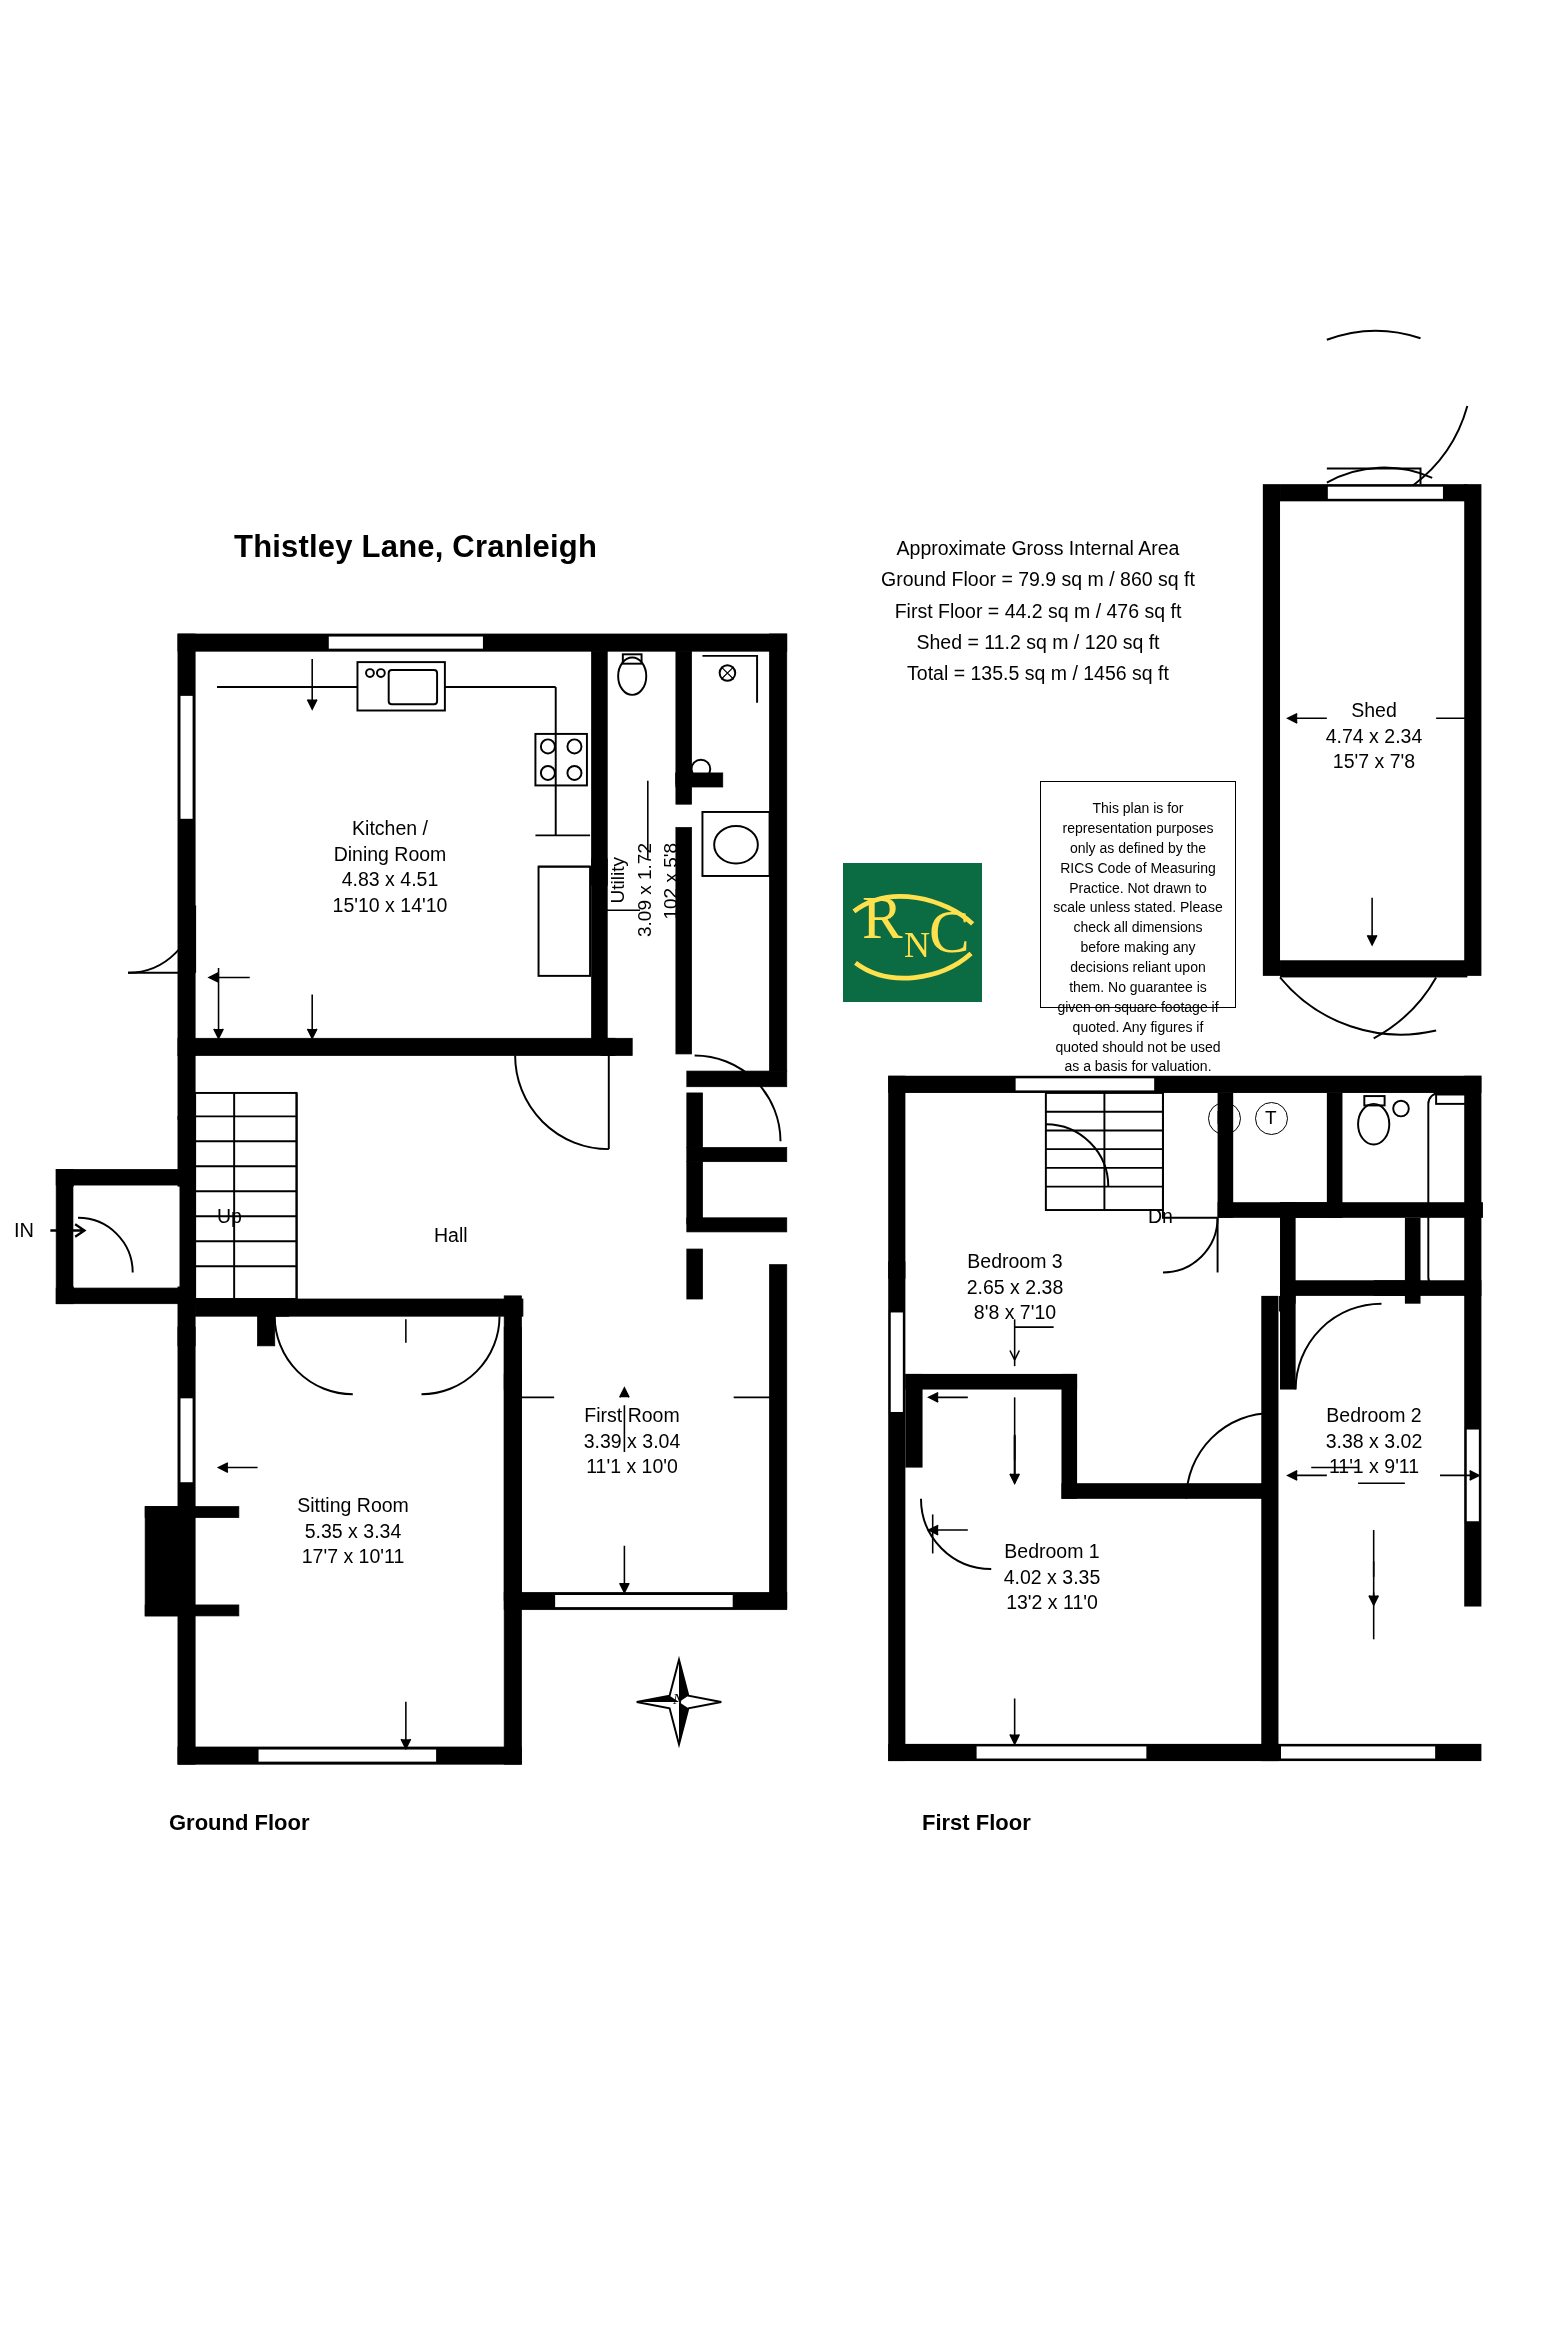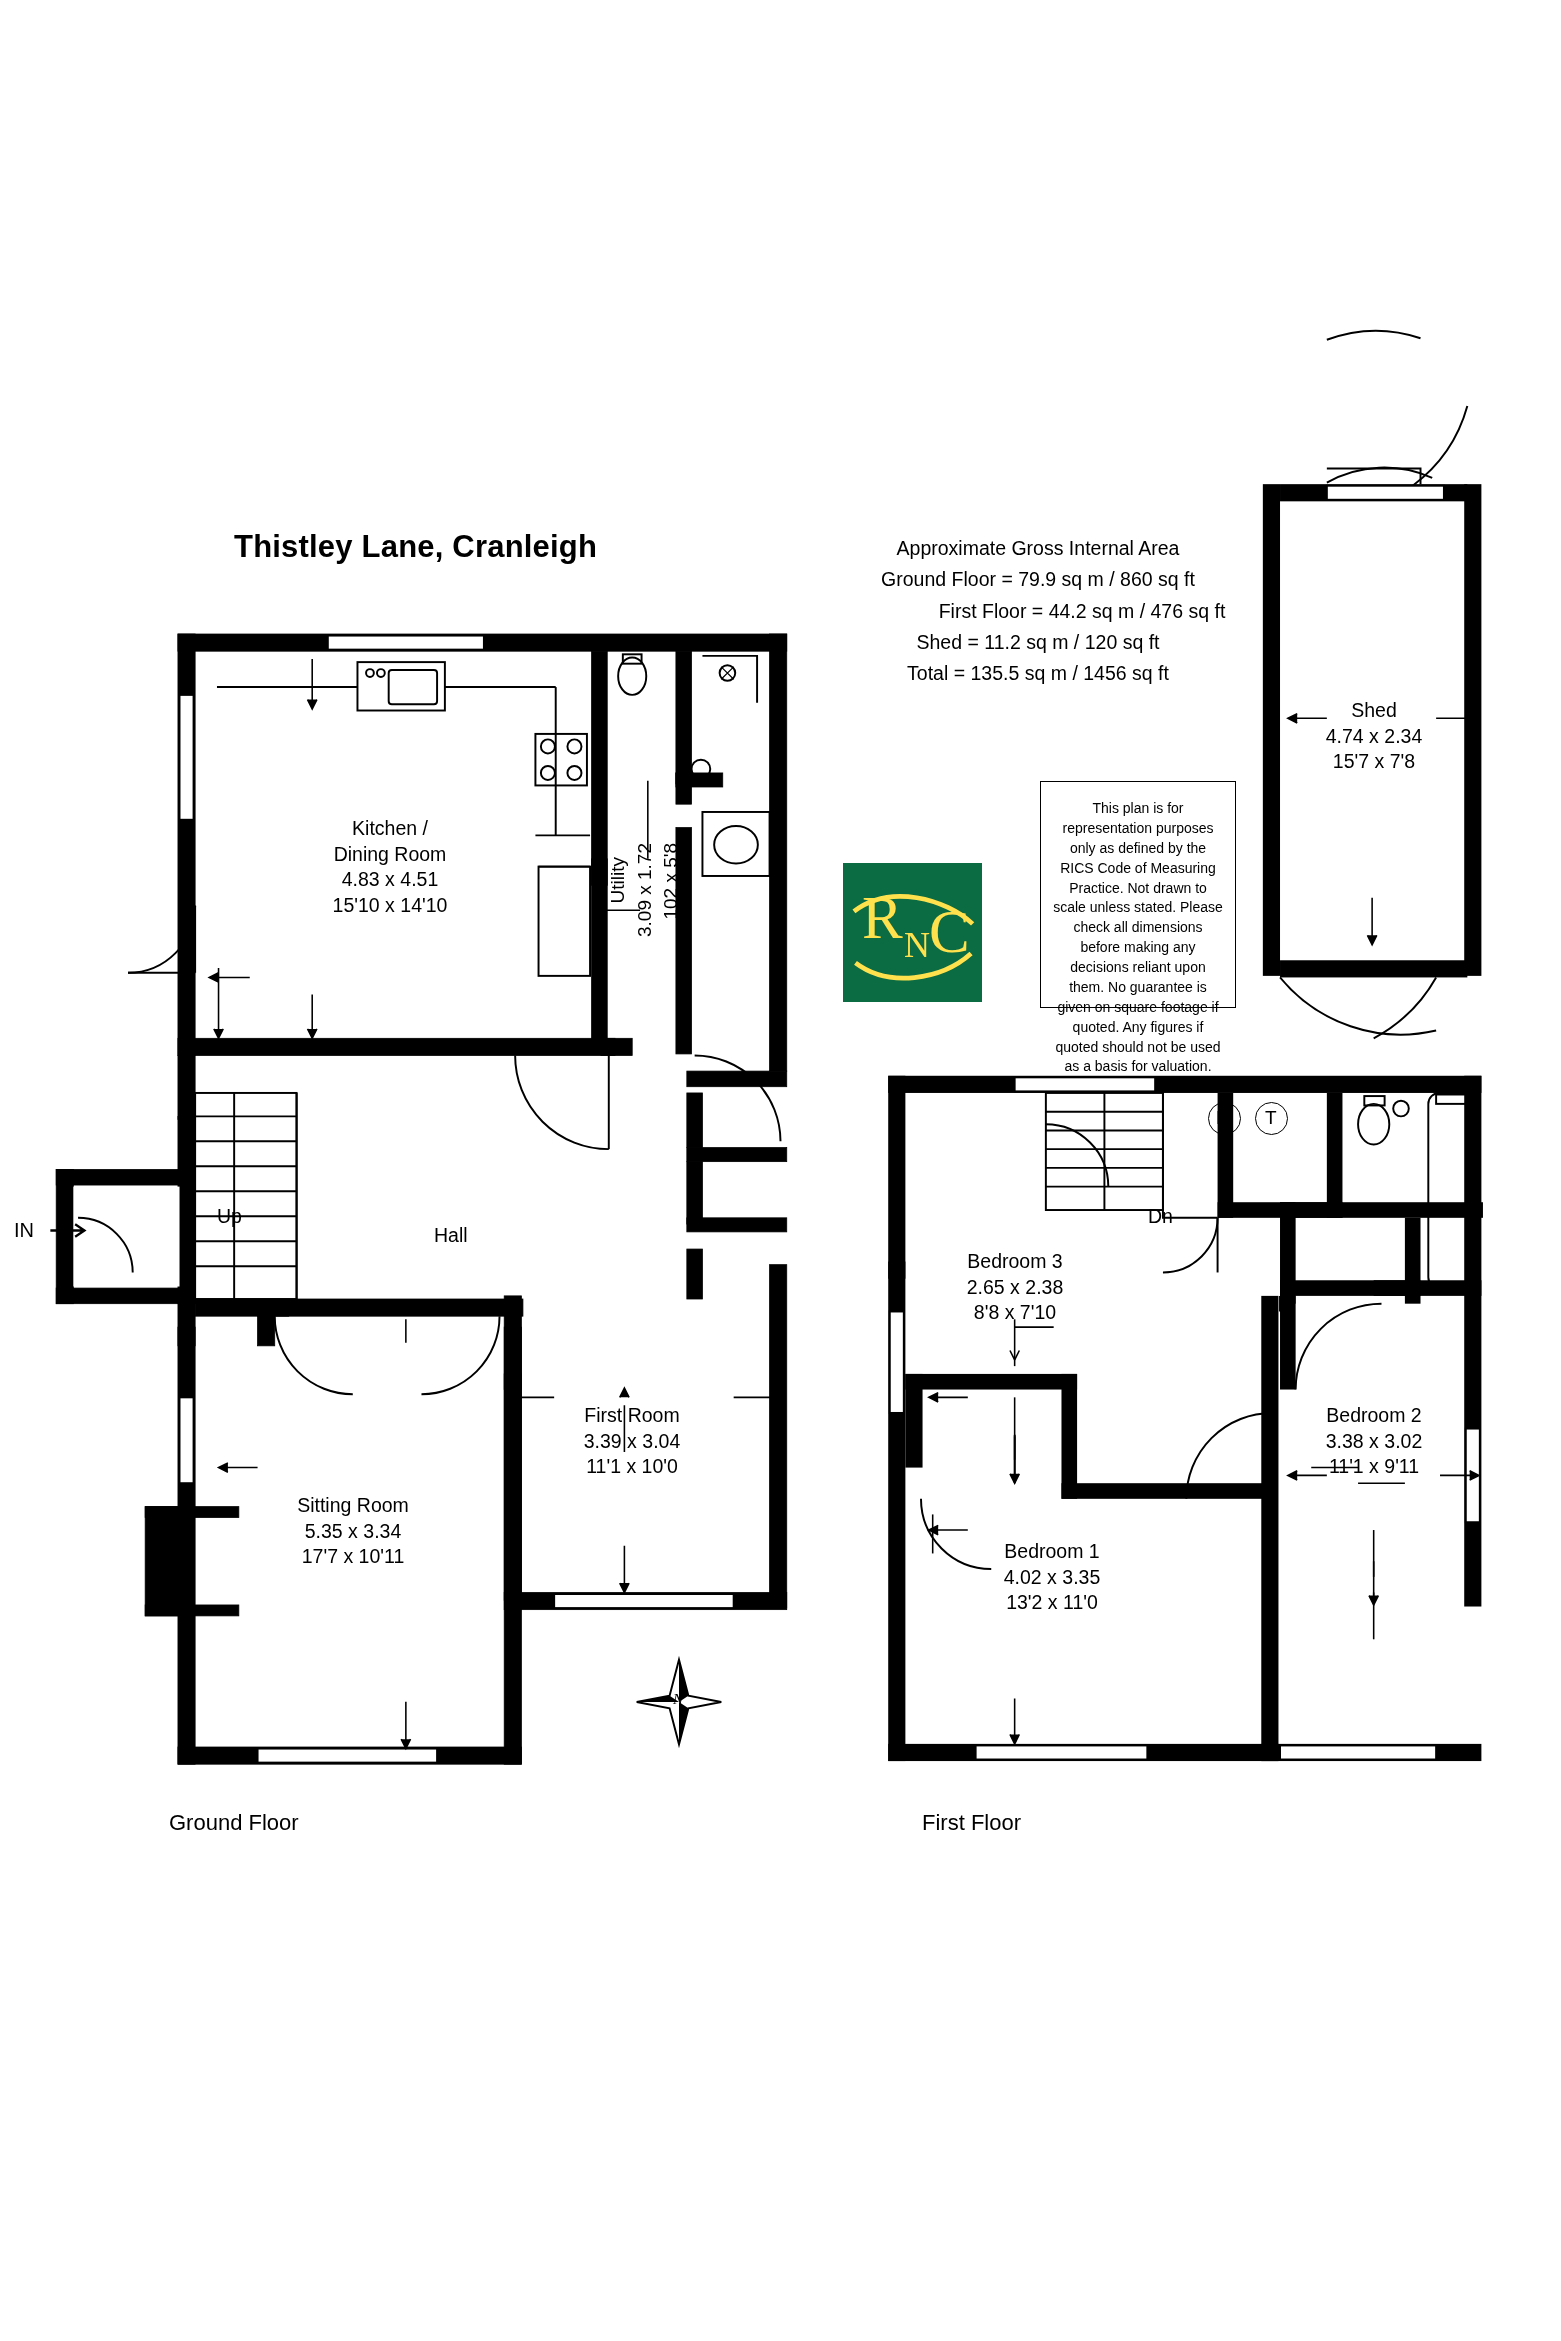--- a/index.html
+++ b/index.html
@@ -1,20 +1,20 @@
 <!DOCTYPE html>
 <html style="font-size:12.5px"><head>
 <meta charset="utf-8">
 <style>
   html,body{margin:0;padding:0;background:#ffffff;}
   body{width:1561px;height:2342px;position:relative;font-family:"Liberation Sans",sans-serif;color:#000;}
   #plan{position:absolute;left:0;top:0;width:1561px;height:2342px;}
   .txt{position:absolute;white-space:nowrap;}
   .title{font-size:31px;font-weight:bold;letter-spacing:0.2px;}
-  .floorlabel{font-size:22px;font-weight:normal;}
+  .floorlabel{font-size:22px;font-weight:bold;}
   .area{font-size:19.5px;text-align:center;}
   .room{font-size:19.5px;text-align:center;line-height:1.32;}
   .small{font-size:19.5px;}
   .disc{font-size:14px;text-align:center;line-height:1.42;}
   .center{transform:translateX(-50%);}
   .vert{writing-mode:vertical-rl;transform:rotate(180deg);font-size:19px;}
   .logo{position:absolute;background:#0b6b42;}
   .logo span{position:absolute;color:#ffe14d;font-family:"Liberation Serif",serif;}
   .discbox{position:absolute;border:0.8px solid #000;background:#fff;}
   .compass{position:absolute;}
@@ -263,21 +263,21 @@
   </g>
   </g>
 </svg>
 
 <div>
 
   <div class="txt title" style="left:234px;top:529px;">Thistley Lane, Cranleigh</div>
 
   <div class="txt area" style="left:1038px;top:537px;transform:translateX(-50%);">Approximate Gross Internal Area</div>
   <div class="txt area" style="left:1038px;top:568px;transform:translateX(-50%);">Ground Floor = 79.9 sq m / 860 sq ft</div>
-  <div class="txt area" style="left:1038px;top:600px;transform:translateX(-50%);margin-left:44px;">First Floor = 44.2 sq m / 476 sq ft</div>
+  <div class="txt area" style="left:1038px;top:600px;transform:translateX(-50%);">First Floor = 44.2 sq m / 476 sq ft</div>
   <div class="txt area" style="left:1038px;top:631px;transform:translateX(-50%);">Shed = 11.2 sq m / 120 sq ft</div>
   <div class="txt area" style="left:1038px;top:662px;transform:translateX(-50%);">Total = 135.5 sq m / 1456 sq ft</div>
 
   <div class="logo" style="left:843px;top:863px;width:139px;height:139px;">
     <span style="left:19px;top:20px;font-size:61px;">R</span>
     <span style="left:61px;top:61px;font-size:36px;">N</span>
     <span style="left:86px;top:34px;font-size:61px;">C</span>
     <svg style="position:absolute;left:0;top:0;width:139px;height:139px;" viewBox="0 0 178 178">
       <path d="M14 62 C60 26 132 46 166 78" stroke="#ffe14d" stroke-width="6" fill="none"></path>
       <path d="M16 128 C58 160 126 150 164 116" stroke="#ffe14d" stroke-width="6" fill="none"></path>

